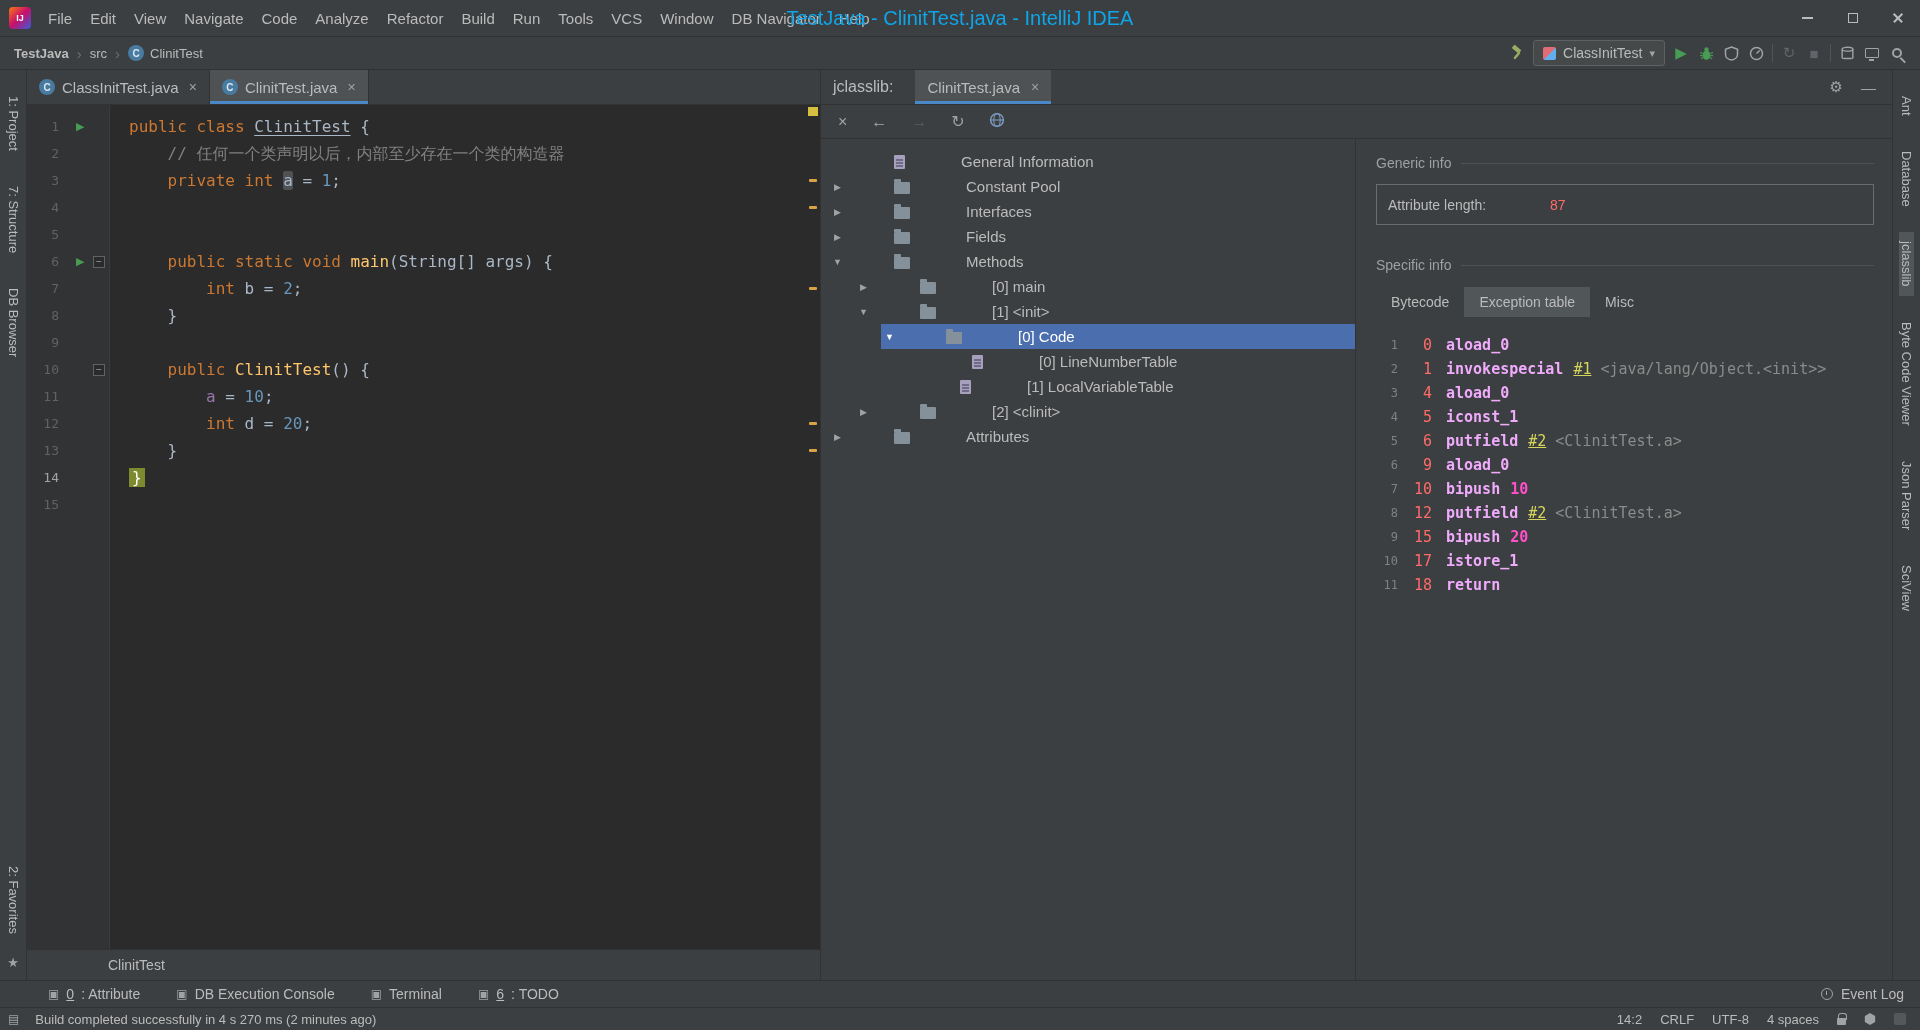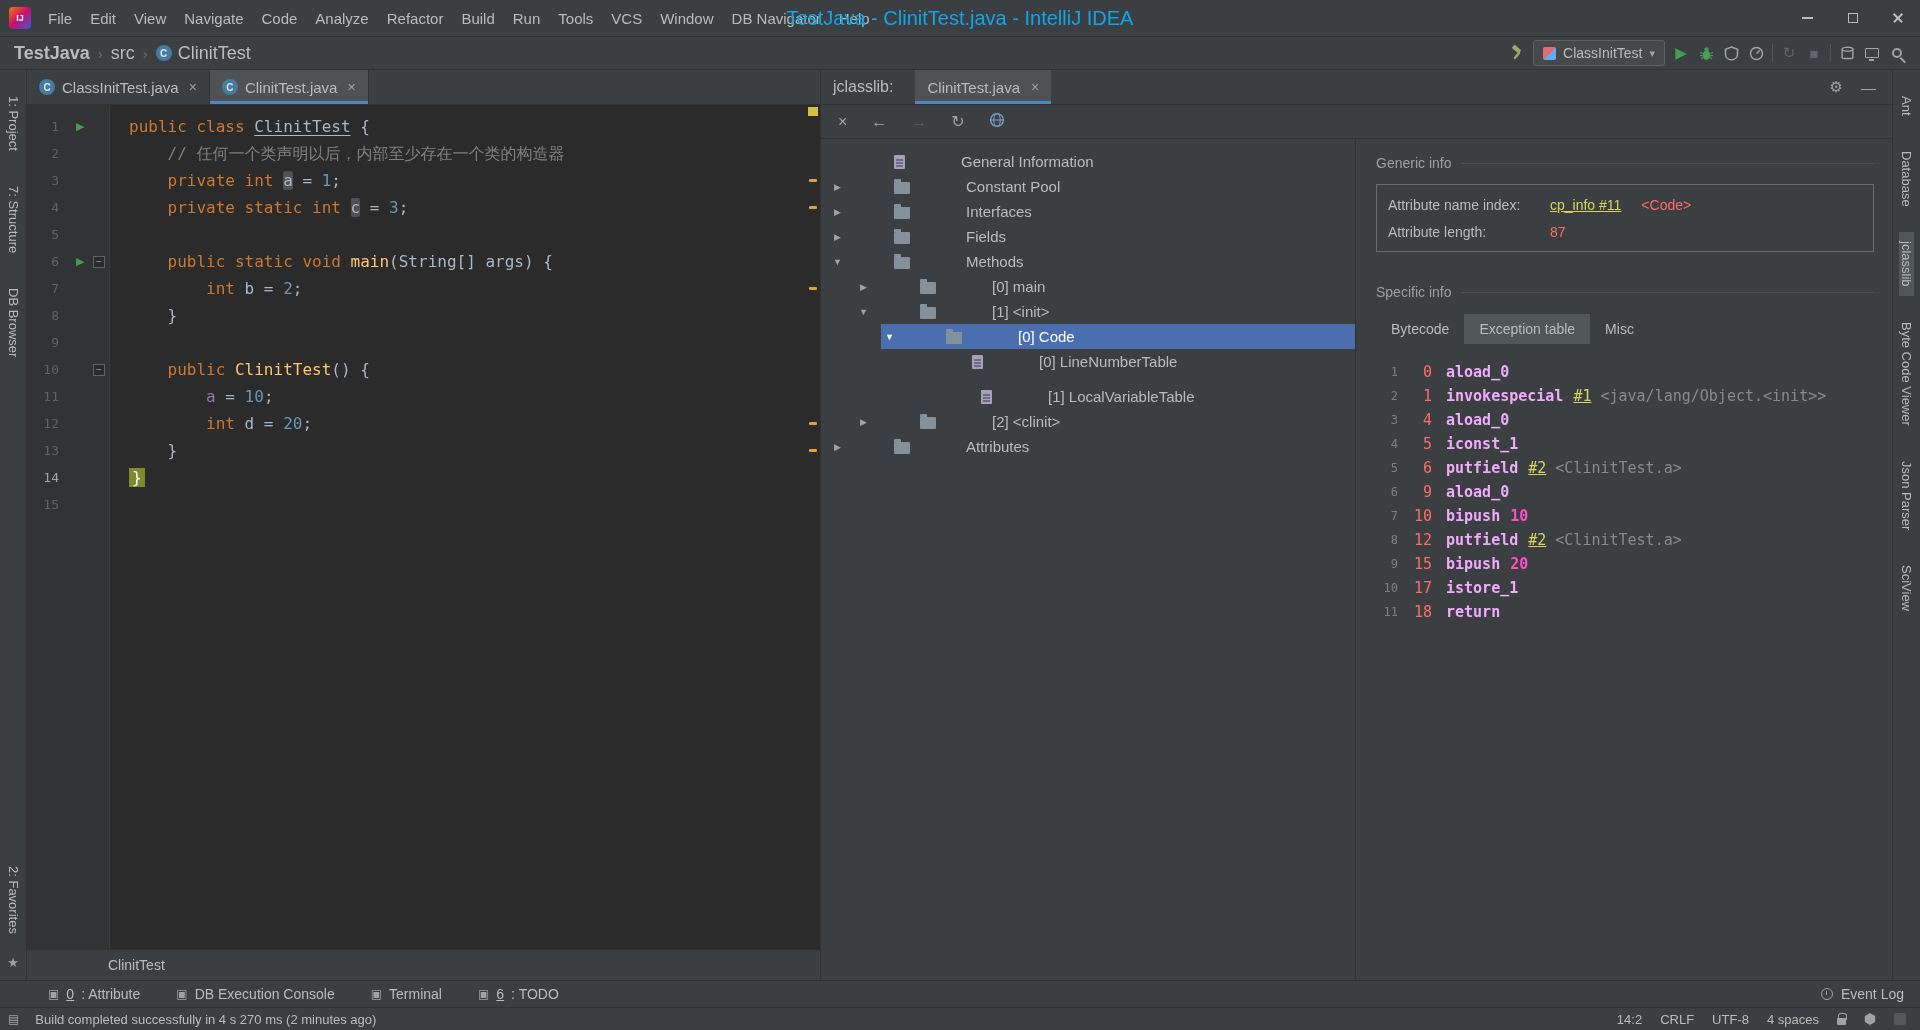--- a/index.html
+++ b/index.html
@@ -21,21 +21,21 @@
   .win-controls { margin-left:auto; display:flex; height:100%; }
   .wc { width:45px; display:flex; align-items:center; justify-content:center; }
   .wc-min-bar { width:11px; height:2px; background:#bbb; }
   .wc-max-box { width:10px; height:10px; border:1.6px solid #bbb; }
   .wc-close-x { position:relative; width:12px; height:12px; }
   .wc-close-x::before,.wc-close-x::after { content:''; position:absolute; left:0; top:5px; width:12px; height:1.6px; background:#bbb; }
   .wc-close-x::before { transform:rotate(45deg); } .wc-close-x::after { transform:rotate(-45deg); }
   
   .navbar { position:absolute; top:37px; left:0; right:0; height:33px; background:#3c3f41;
     border-bottom:1px solid #323232; display:flex; align-items:center; padding:0 14px; }
-  .crumb { font-size:18px; color:#bbb; }
+  .crumb { font-size:13px; color:#bbb; }
   .crumb.first { font-weight:700; }
   .crumb-sep { color:#6e6e6e; margin:0 8px; font-size:15px; }
   .cls-badge { width:16px; height:16px; border-radius:50%; background:#497ba0; color:#d9e7f2;
     font-size:10px; font-weight:700; display:inline-flex; align-items:center; justify-content:center; flex:none; }
   .crumb-cls { margin-right:6px; }
   .nav-right { margin-left:auto; display:flex; align-items:center; gap:7px; }
   .nav-ic { display:inline-flex; align-items:center; justify-content:center; min-width:18px; height:20px; }
   .nav-ic.play { color:#499c54; font-size:15px; }
   .nav-ic.dim { color:#616569; font-size:15px; }
   .nav-sep { width:1px; height:18px; background:#515355; }
@@ -291,21 +291,20 @@
               <span class="ln-code"><span class="tk-cmt">    // 任何一个类声明以后，内部至少存在一个类的构造器</span></span>
             </div>
             <div class="code-row">
               <span class="ln-num">3</span>
               <span class="ln-icons"></span>
               <span class="ln-code"><span class="tk-kw">    private int </span><span class="tk-hl">a</span><span class="tk-pl"> = </span><span class="tk-num">1</span><span class="tk-pl">;</span></span>
             </div>
             <div class="code-row">
               <span class="ln-num">4</span>
               <span class="ln-icons"></span>
-              <span class="ln-code"><span class="tk-kw">    private static int </span><span class="tk-hl">c</span><span class="tk-pl"> = </span><span class="tk-num">3</span><span class="tk-pl">;</span></span>
             </div>
             <div class="code-row">
               <span class="ln-num">5</span>
               <span class="ln-icons"></span>
               <span class="ln-code"></span>
             </div>
             <div class="code-row">
               <span class="ln-num">6</span>
               <span class="ln-icons">
                 <span class="run-arrow">▶</span>
@@ -458,21 +457,21 @@
                 <span class="tree-label">[0] Code</span>
               </span>
             </div>
             <div class="tree-row" style="padding-left: 86px;">
               <span class="tree-inner">
                 <span class="tree-arrow"></span>
                 <span class="tree-ic ic-doc"></span>
                 <span class="tree-label">[0] LineNumberTable</span>
               </span>
             </div>
-            <div class="tree-row" style="padding-left: 95px; margin-top: 10px;">
+            <div class="tree-row" style="padding-left: 74px;">
               <span class="tree-inner">
                 <span class="tree-arrow"></span>
                 <span class="tree-ic ic-doc"></span>
                 <span class="tree-label">[1] LocalVariableTable</span>
               </span>
             </div>
             <div class="tree-row" style="padding-left: 34px;">
               <span class="tree-inner">
                 <span class="tree-arrow">▶</span>
                 <span class="tree-ic ic-folder"></span>
@@ -486,25 +485,20 @@
                 <span class="tree-label">Attributes</span>
               </span>
             </div>
           </div>
         <div class="jc-details">
           <div class="sec-header">
             <span>Generic info</span>
             <div class="rule"></div>
           </div>
           <div class="info-box">
-            <div class="info-row">
-              <span class="info-label">Attribute name index:</span>
-              <a class="info-link">cp_info #11</a>
-              <span class="info-extra">&lt;Code&gt;</span>
-            </div>
             <div class="info-row">
               <span class="info-label">Attribute length:</span>
               <span class="info-red">87</span>
             </div>
           </div>
           <div class="sec-header specific">
             <span>Specific info</span>
             <div class="rule"></div>
           </div>
           <div class="spec-tabs">

